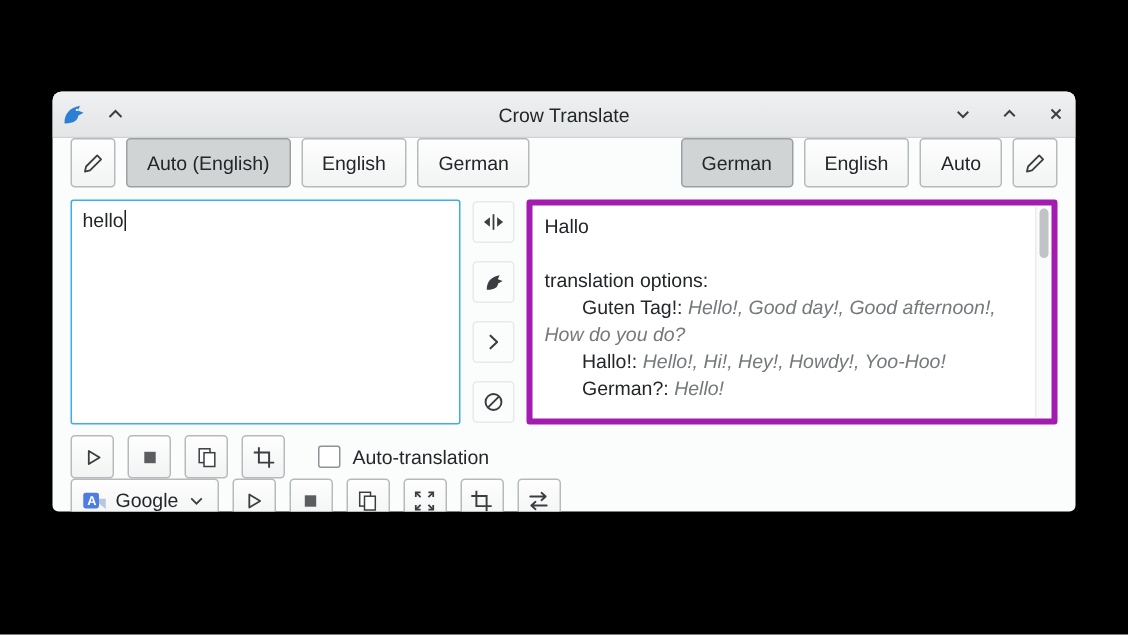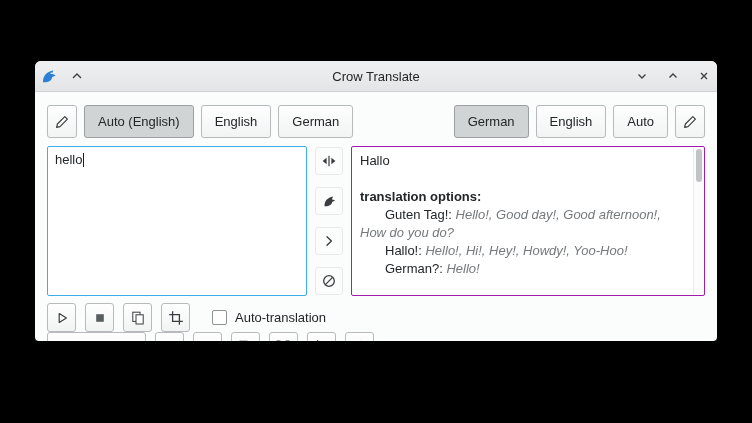--- a/index.html
+++ b/index.html
@@ -20,21 +20,21 @@
   .titlebar {
     height: 31px; flex: 0 0 auto;
     background: linear-gradient(#eef0f1, #e3e5e6);
     border-bottom: 1px solid #cfd2d3;
     display: flex; align-items: center; padding: 0 4px; position: relative;
   }
   .tb-title { position: absolute; left: 0; right: 0; text-align: center; font-size: 13px; color: #232629; }
   .tb-left, .tb-right { display: flex; align-items: center; gap: 11px; z-index: 1; }
   .tb-right { margin-left: auto; gap: 13px; }
   .tb-btn { width: 18px; height: 18px; display: flex; align-items: center; justify-content: center; }
-  .content { flex: 1; padding: 12px 12px 9px 12px; display: flex; flex-direction: column; justify-content: flex-end; }
+  .content { flex: 1; padding: 0 12px 9px 12px; display: flex; flex-direction: column; }
   .row { display: flex; }
   .top-row { height: 33px; margin-bottom: 8px; justify-content: space-between; }
   .group { display: flex; align-items: center; gap: 7px; }
   .btn {
     height: 33px; padding: 0 13px;
     background: linear-gradient(#fefefe, #f2f3f3);
     border: 1px solid #b6babc; border-radius: 3px;
     font-family: inherit; font-size: 13px; color: #232629;
     display: inline-flex; align-items: center; justify-content: center;
     cursor: default; white-space: nowrap;
@@ -44,25 +44,25 @@
   .mid-row { height: 150px; margin-bottom: 7px; }
   .source-area {
     width: 260px; height: 150px; background: #fff;
     border: 1px solid #3daee9; border-radius: 2px;
     padding: 5px 7px; font-size: 13px;
   }
   .caret { display: inline-block; width: 1px; height: 14px; background: #1b1d1f; vertical-align: text-bottom; margin-left: 1px; }
   .mid-col { width: 44px; display: flex; flex-direction: column; align-items: center; justify-content: space-between; padding: 1px 0; }
   .flat-btn { width: 28px; height: 28px; background: transparent; border: 1px solid #e7e9ea; border-radius: 3px; display: flex; align-items: center; justify-content: center; }
   .result-area {
-    flex: 1; height: 150px; background: #fff; border: 1px solid #a21caf; border-radius: 2px;
+    flex: 1; height: 150px; background: #fff; border: 4px solid #a21caf; border-radius: 2px;
     padding: 5px 18px 5px 8px; font-size: 13px; line-height: 18px;
     position: relative; overflow: hidden;
   }
-  .res-heading { font-weight: bold; }
+  .res-heading { font-weight: normal; }
   .opt { text-indent: 25px; }
   .opt .trans { font-style: italic; color: #75797c; }
   .scrollbar { position: absolute; top: 1px; right: 1px; bottom: 1px; width: 10px; background: #fafbfb; border-left: 1px solid #ececed; }
   .scroll-thumb { position: absolute; top: 1px; left: 2px; width: 6px; height: 33px; background: #c0c4c6; border-radius: 3px; }
   .bottom-row { height: 29px; justify-content: space-between; flex-direction: column; }
   .bottom-row .btn { height: 29px; }
   .bottom-row .icon-btn { width: 29px; }
   .bottom-row .group { gap: 9px; }
   .checkbox-wrap { display: flex; align-items: center; gap: 8px; margin-left: 13px; font-size: 13px; }
   .checkbox-box { width: 15px; height: 15px; background: #fff; border: 1px solid #8e9395; border-radius: 2px; flex: 0 0 auto; }

